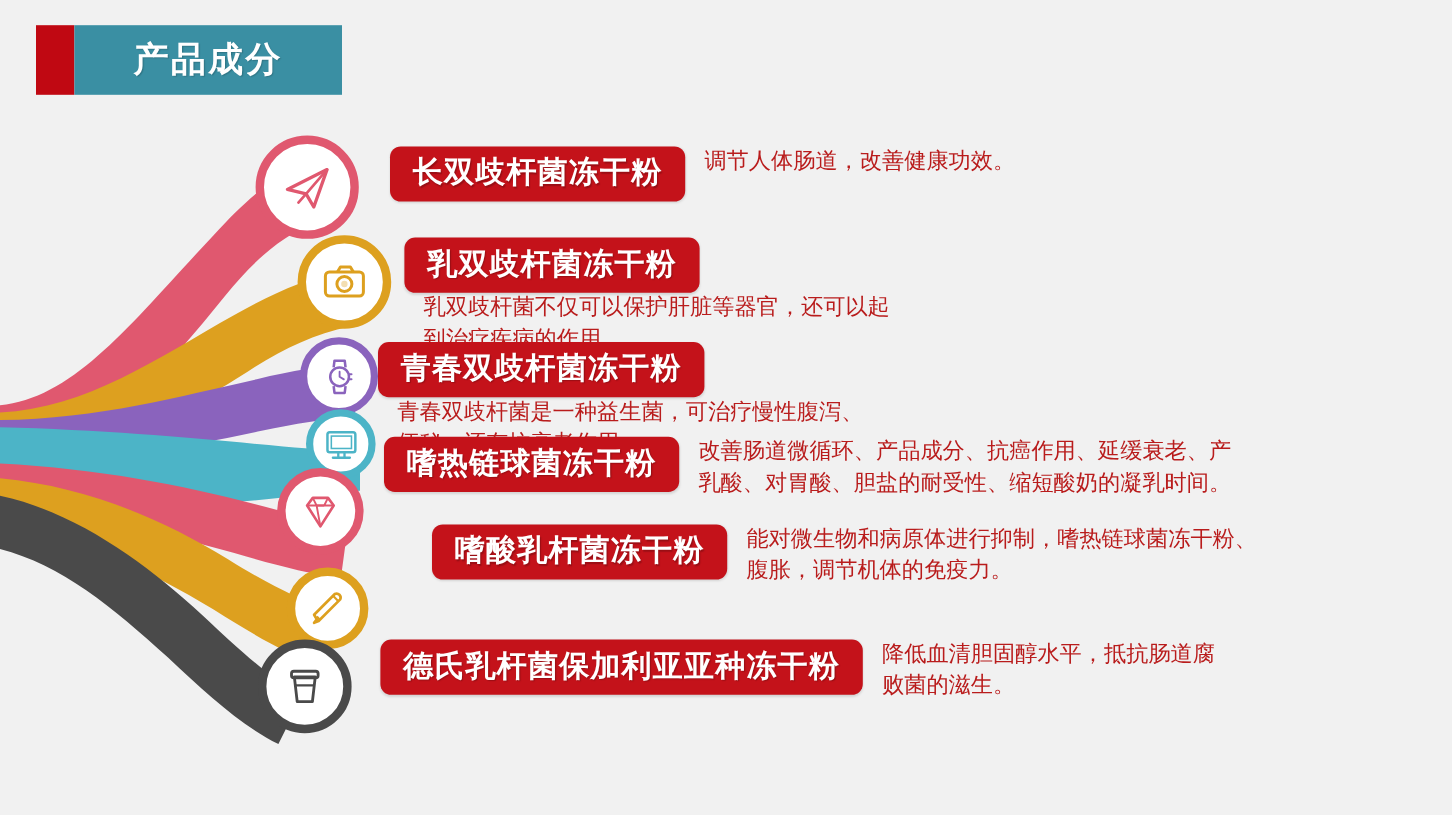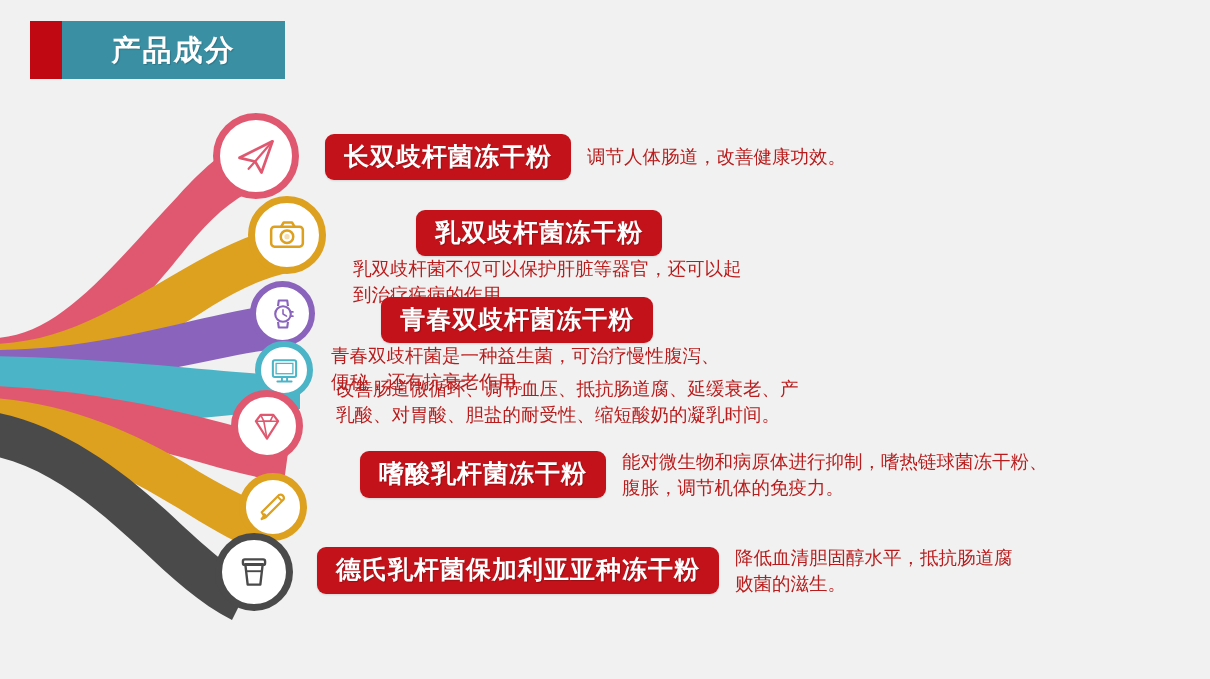--- a/index.html
+++ b/index.html
@@ -70,22 +70,21 @@
     display: flex;
     align-items: center;
     justify-content: center;
   }
   .icon-circle svg { display: block; }
 
   
   .row {
     position: absolute;
     display: flex;
-    align-items: center;
-    margin-top: 12px;
+    align-items: flex-start;
   }
   .banner {
     background: #c4121a;
     border-radius: 9px;
     color: #ffffff;
     font-weight: bold;
     font-size: 25px;
     letter-spacing: 1px;
     padding: 9px 19px 11px 19px;
     white-space: nowrap;
@@ -222,21 +221,22 @@
 到治疗疾病的作用。</div>
   </div>
 
   <div class="row" style="left:315px; top:285px;flex-direction:column;">
     <div class="banner">青春双歧杆菌冻干粉</div>
     <div class="desc">青春双歧杆菌是一种益生菌，可治疗慢性腹泻、
 便秘，还有抗衰老作用。</div>
   </div>
 
   <div class="row" style="left:320px; top:364px;">
-    <div class="desc">改善肠道微循环、调节血压、抵抗肠道腐、延缓衰老、产
+    <div class="banner">嗜热链球菌冻干粉</div>
+    <div class="desc">改善肠道微循环、产品成分、抗癌作用、延缓衰老、产
 乳酸、对胃酸、胆盐的耐受性、缩短酸奶的凝乳时间。</div>
   </div>
 
   <div class="row" style="left:320px; top:437px;padding-left:40px;">
     <div class="banner">嗜酸乳杆菌冻干粉</div>
     <div class="desc">能对微生物和病原体进行抑制，嗜热链球菌冻干粉、
 腹胀，调节机体的免疫力。</div>
   </div>
 
   <div class="row" style="left:317px; top:533px;">

